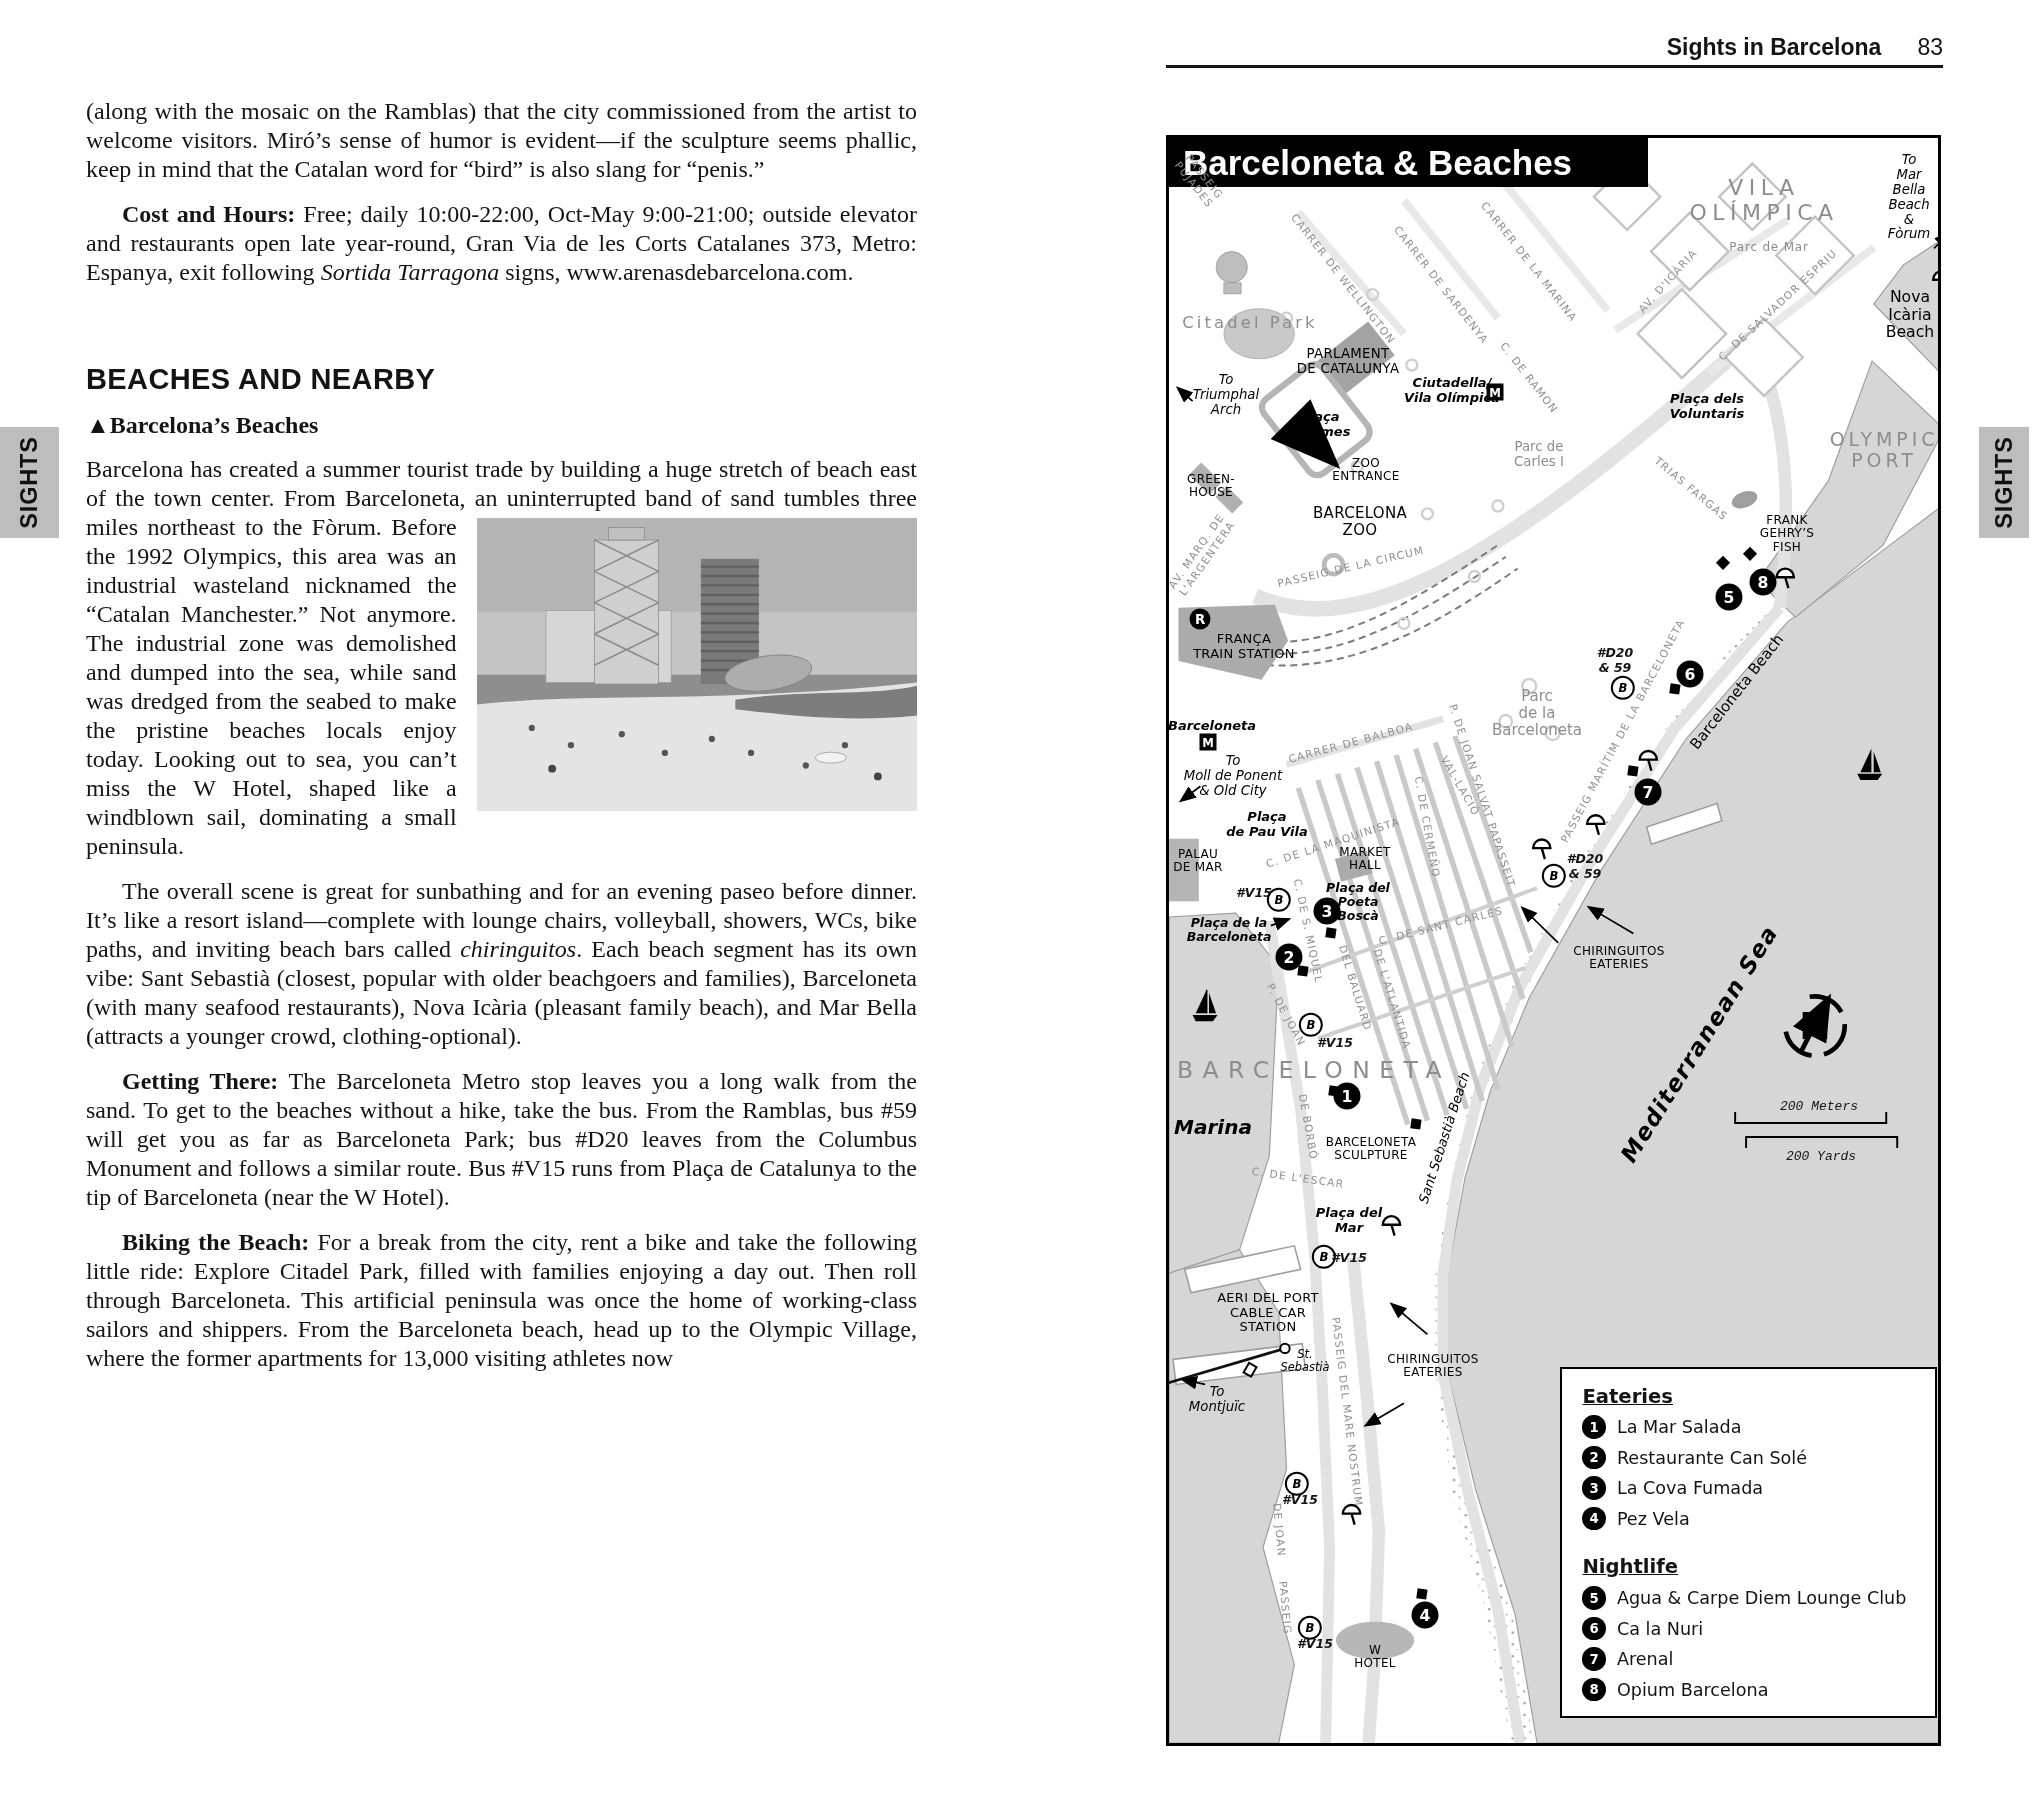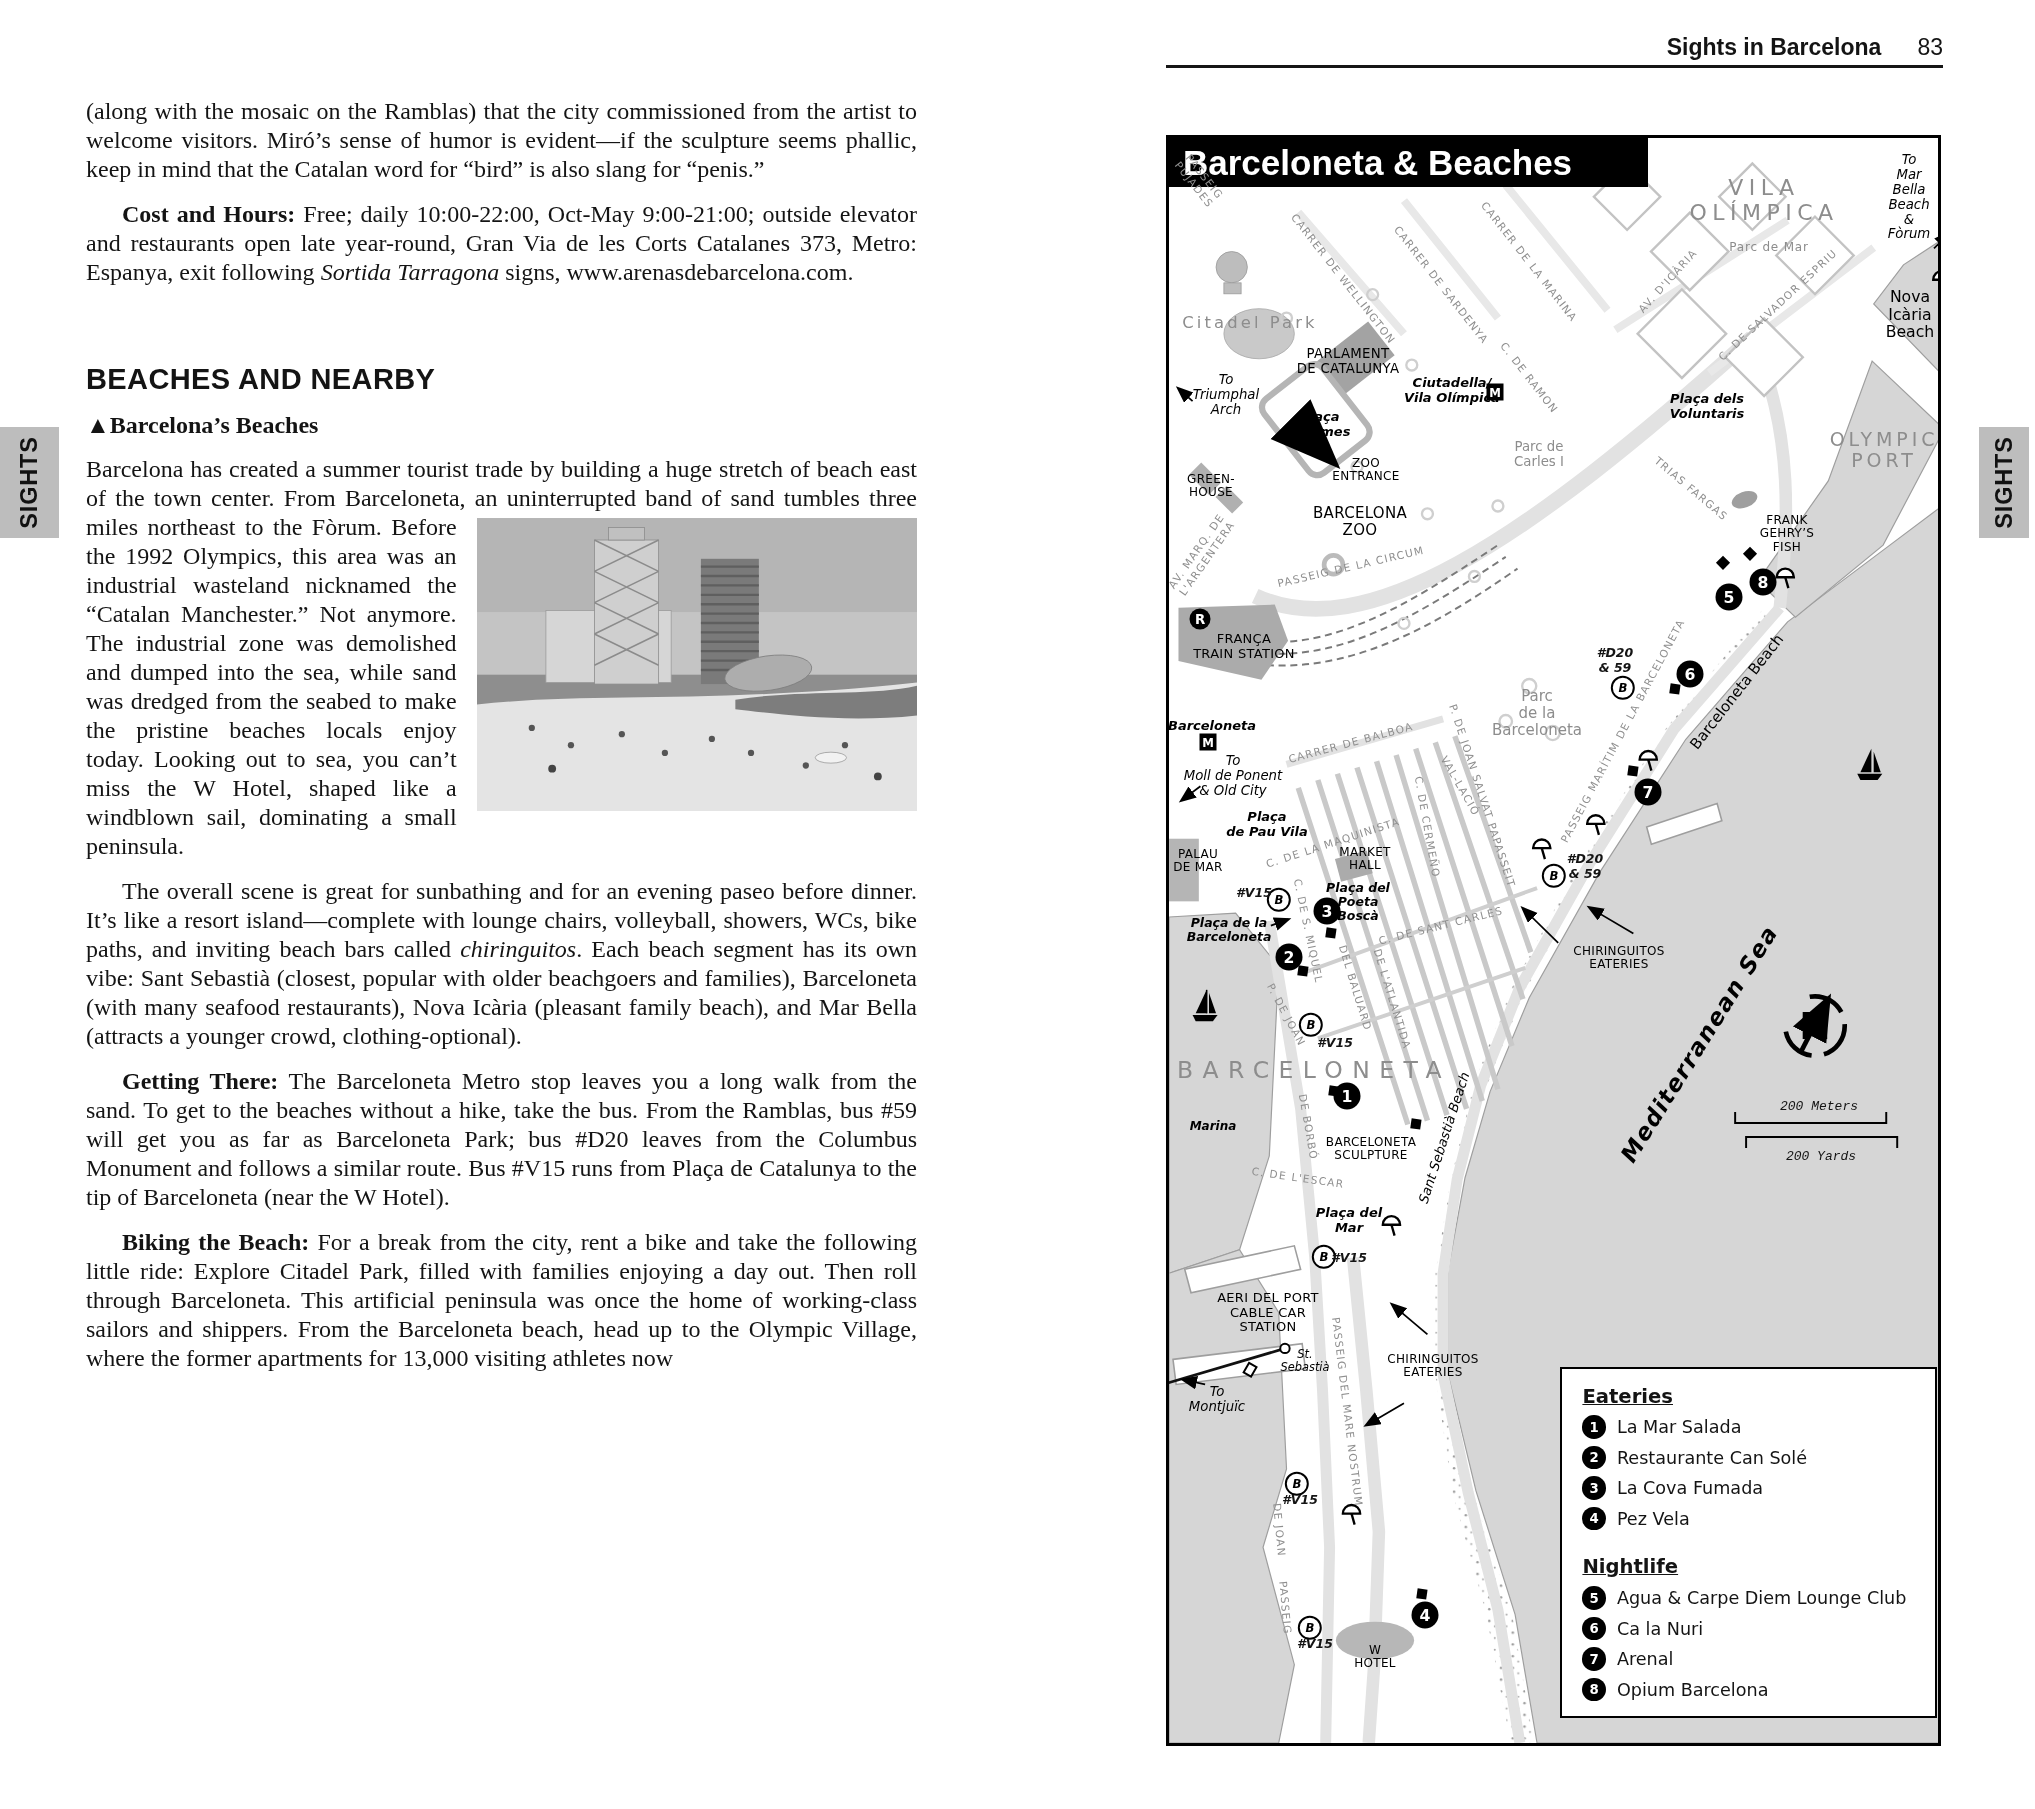--- a/index.html
+++ b/index.html
@@ -353,21 +353,21 @@
     <div class="ml hbi" style="left:43px;top:588px;">Barceloneta</div>
     <div class="ml hbi" style="left:98px;top:687px;">Plaça
 de Pau Vila</div>
     <div class="ml hbi" style="left:60px;top:792px;font-size:12.5px;">Plaça de la
 Barceloneta</div>
     <div class="ml hbi" style="left:189px;top:764px;font-size:12.5px;">Plaça del
 Poeta
 Boscà</div>
     <div class="ml hbi" style="left:538px;top:269px;">Plaça dels
 Voluntaris</div>
-    <div class="ml hbi" style="left:44px;top:989px;font-size:12px;">Marina</div>
+    <div class="ml hbi" style="left:44px;top:989px;font-size:20px;">Marina</div>
     <div class="ml hbi" style="left:180px;top:1083px;">Plaça del
 Mar</div>
 
     <div class="ml to" style="left:57px;top:257px;">To
 Triumphal
 Arch</div>
     <div class="ml to" style="left:740px;top:60px;">To
 Mar Bella
 Beach
 &amp; Fòrum</div>

